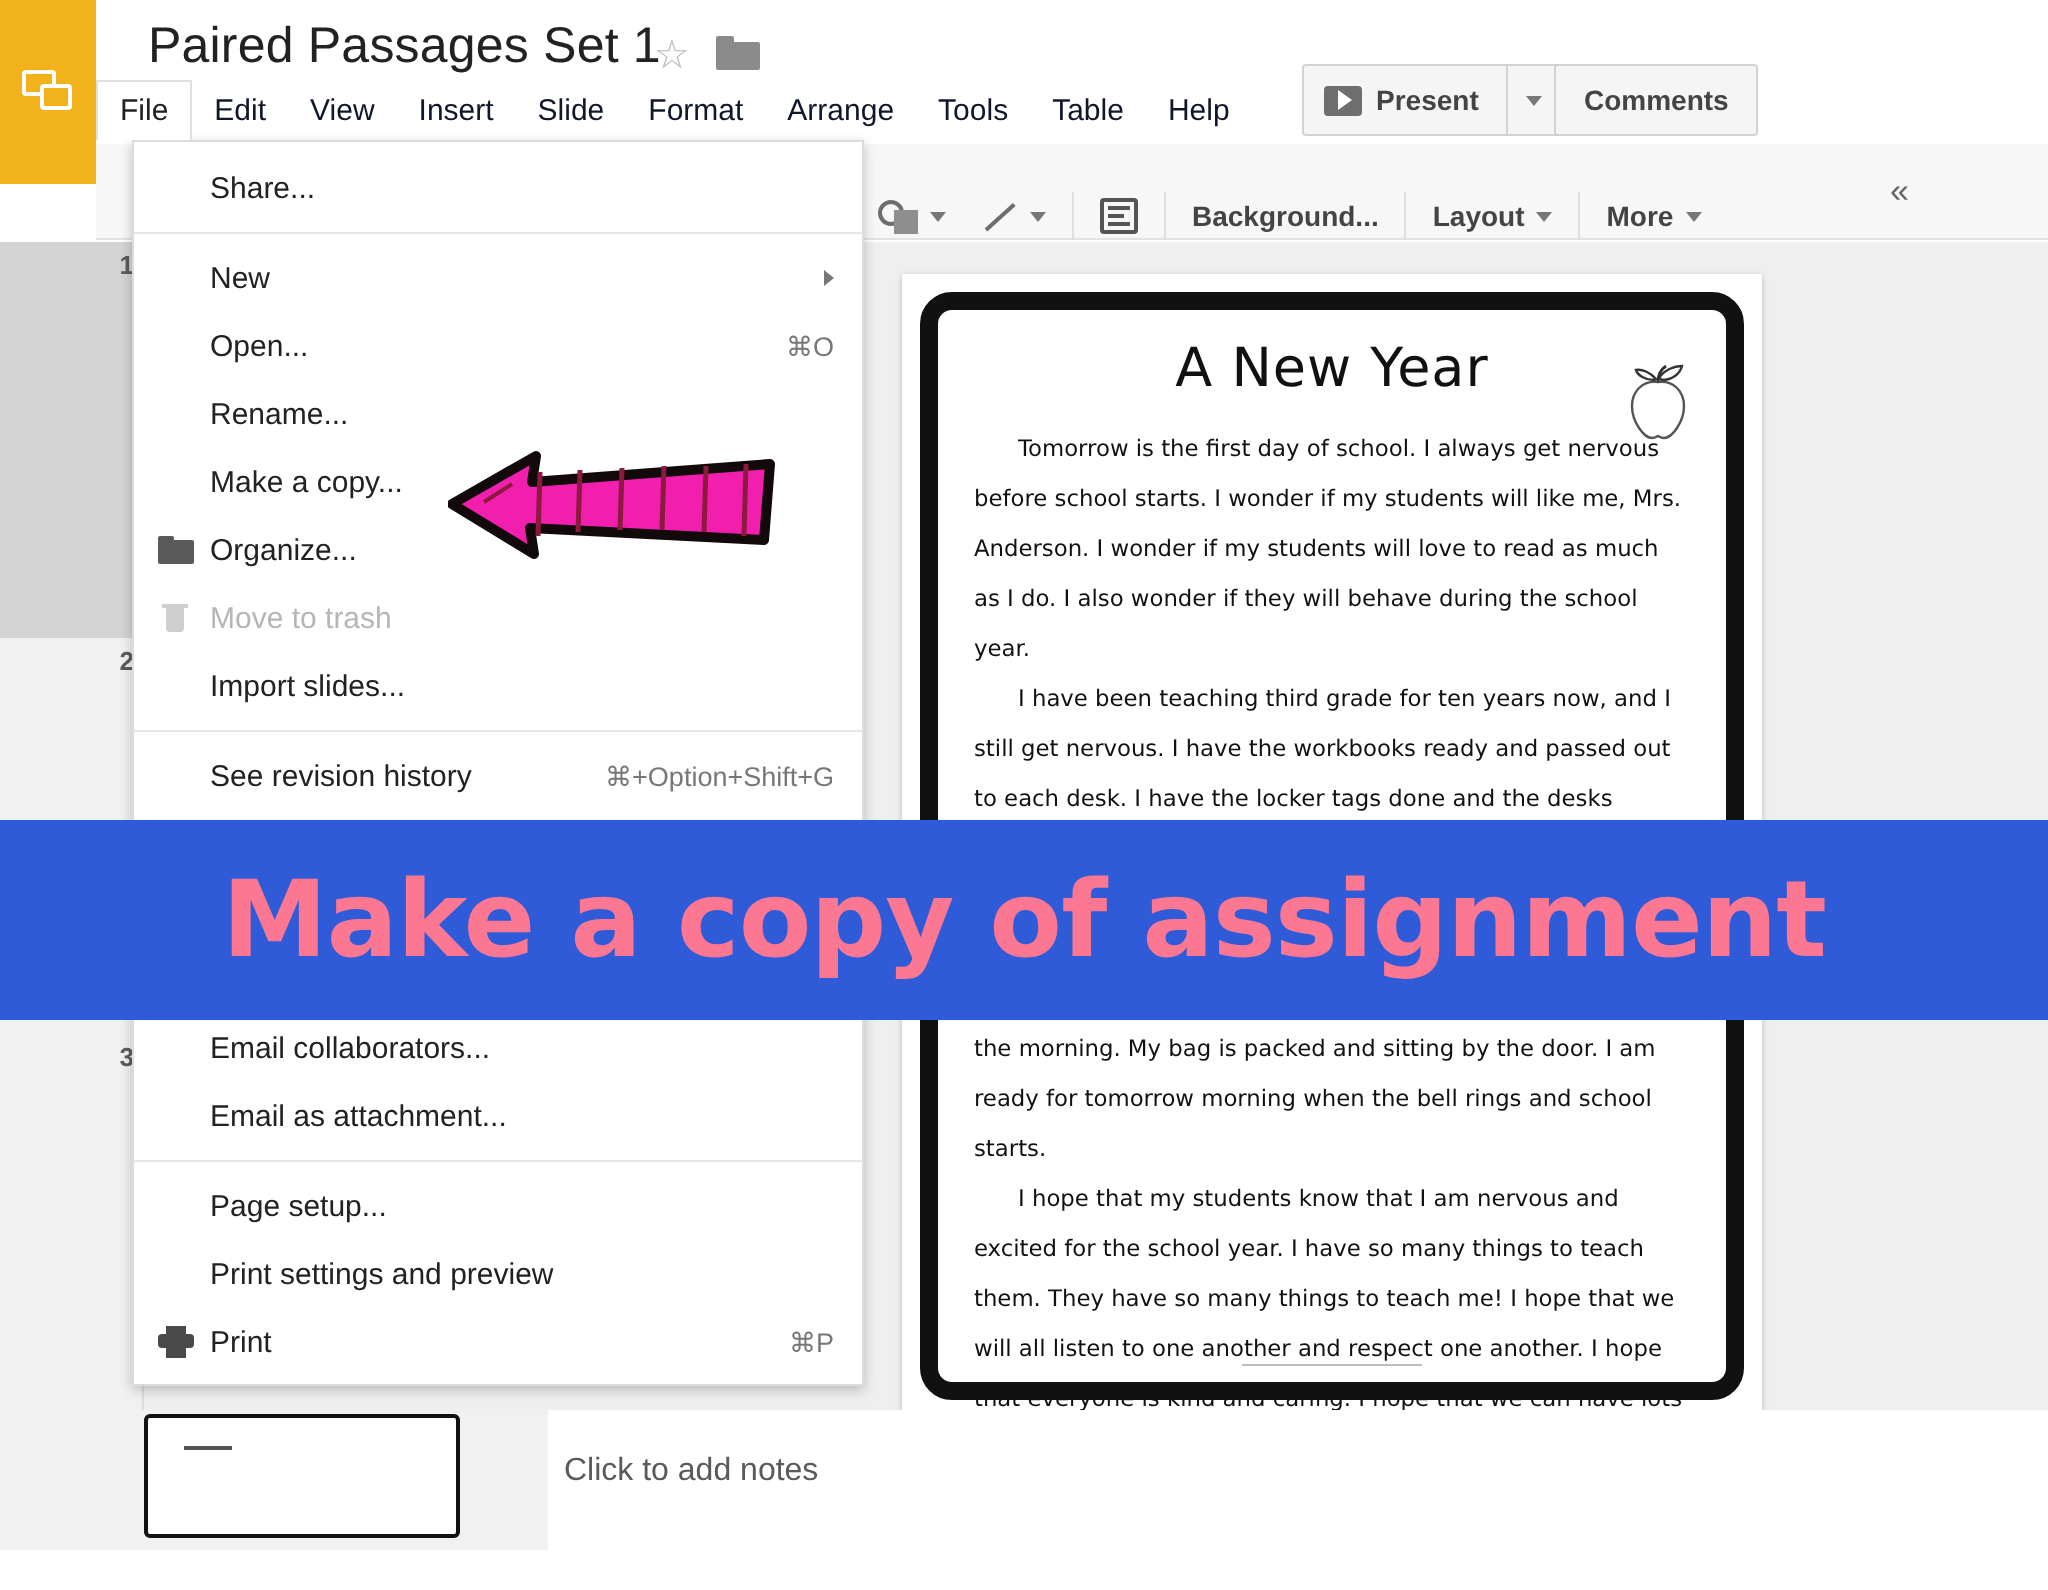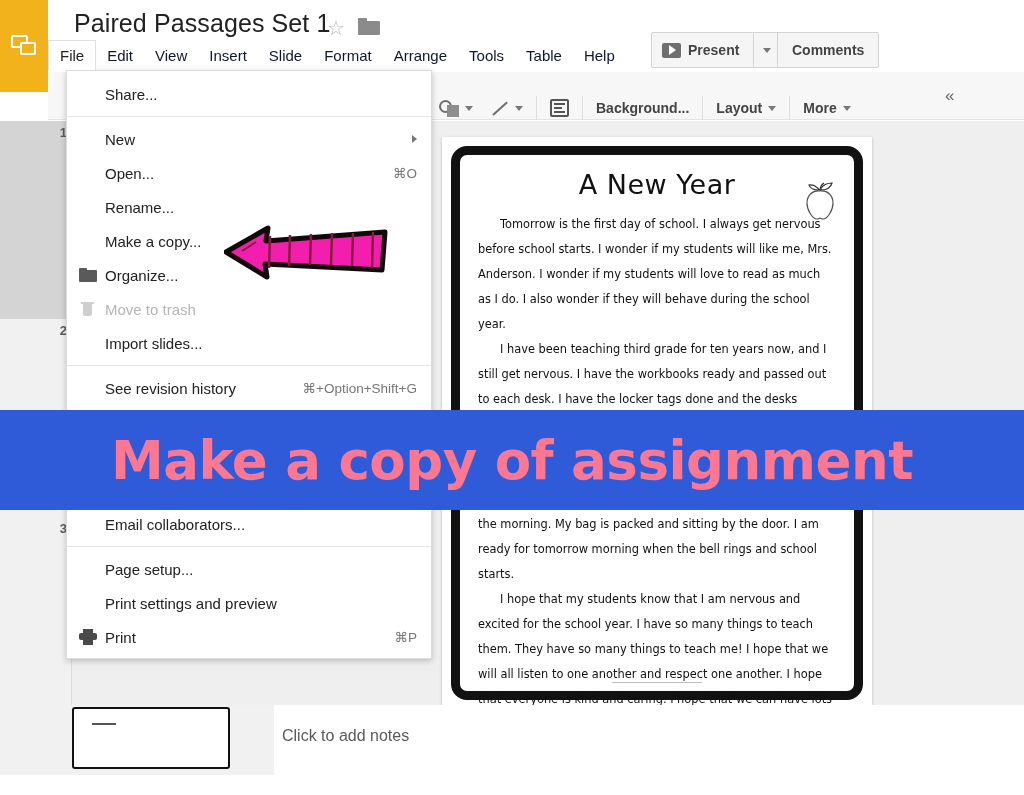--- a/index.html
+++ b/index.html
@@ -113,21 +113,21 @@
   .strip-slide { position: absolute; right: 4px; font-size: 13px; color: #5c5c5c; font-weight: bold; }
   .strip-row { position: absolute; left: 0; right: 0; }
   .strip-row.sel { background: #d4d4d4; }
 
   
   .canvas {
     position: absolute; left: 72px; top: 121px; right: 0; bottom: 70px;
     background: #efefef;
   }
   .slide-wrap {
-    position: absolute; left: 370px; top: 16px; width: 430px; height: 572px;
+    position: absolute; left: 379px; top: 16px; width: 430px; height: 572px;
     background: #fff; box-shadow: 0 1px 3px rgba(0,0,0,.22);
   }
   .slide-frame {
     position: absolute; left: 9px; top: 9px; right: 9px; bottom: 9px;
     border: 9px solid #111; border-radius: 16px; background: #fff;
   }
   .slide-title {
     margin-top: 14px; text-align: center; font-size: 27px; color: #111;
     font-family: "DejaVu Sans", sans-serif; letter-spacing: .5px;
   }
@@ -384,20 +384,23 @@
     <div class="mi">
       <span>Download as</span>
       <span class="submenu-arrow"></span>
     </div>
     <div class="mi">
       <span>Publish to the web...</span>
     </div>
     <div class="mi">
       <span>Email collaborators...</span>
     </div>
+    <div class="mi">
+      <span>Email as attachment...</span>
+    </div>
     <div class="mi-sep"></div>
 
     <div class="mi">
       <span>Page setup...</span>
     </div>
     <div class="mi">
       <span>Print settings and preview</span>
     </div>
     <div class="mi">
       <span class="mi-icon ic-print">

